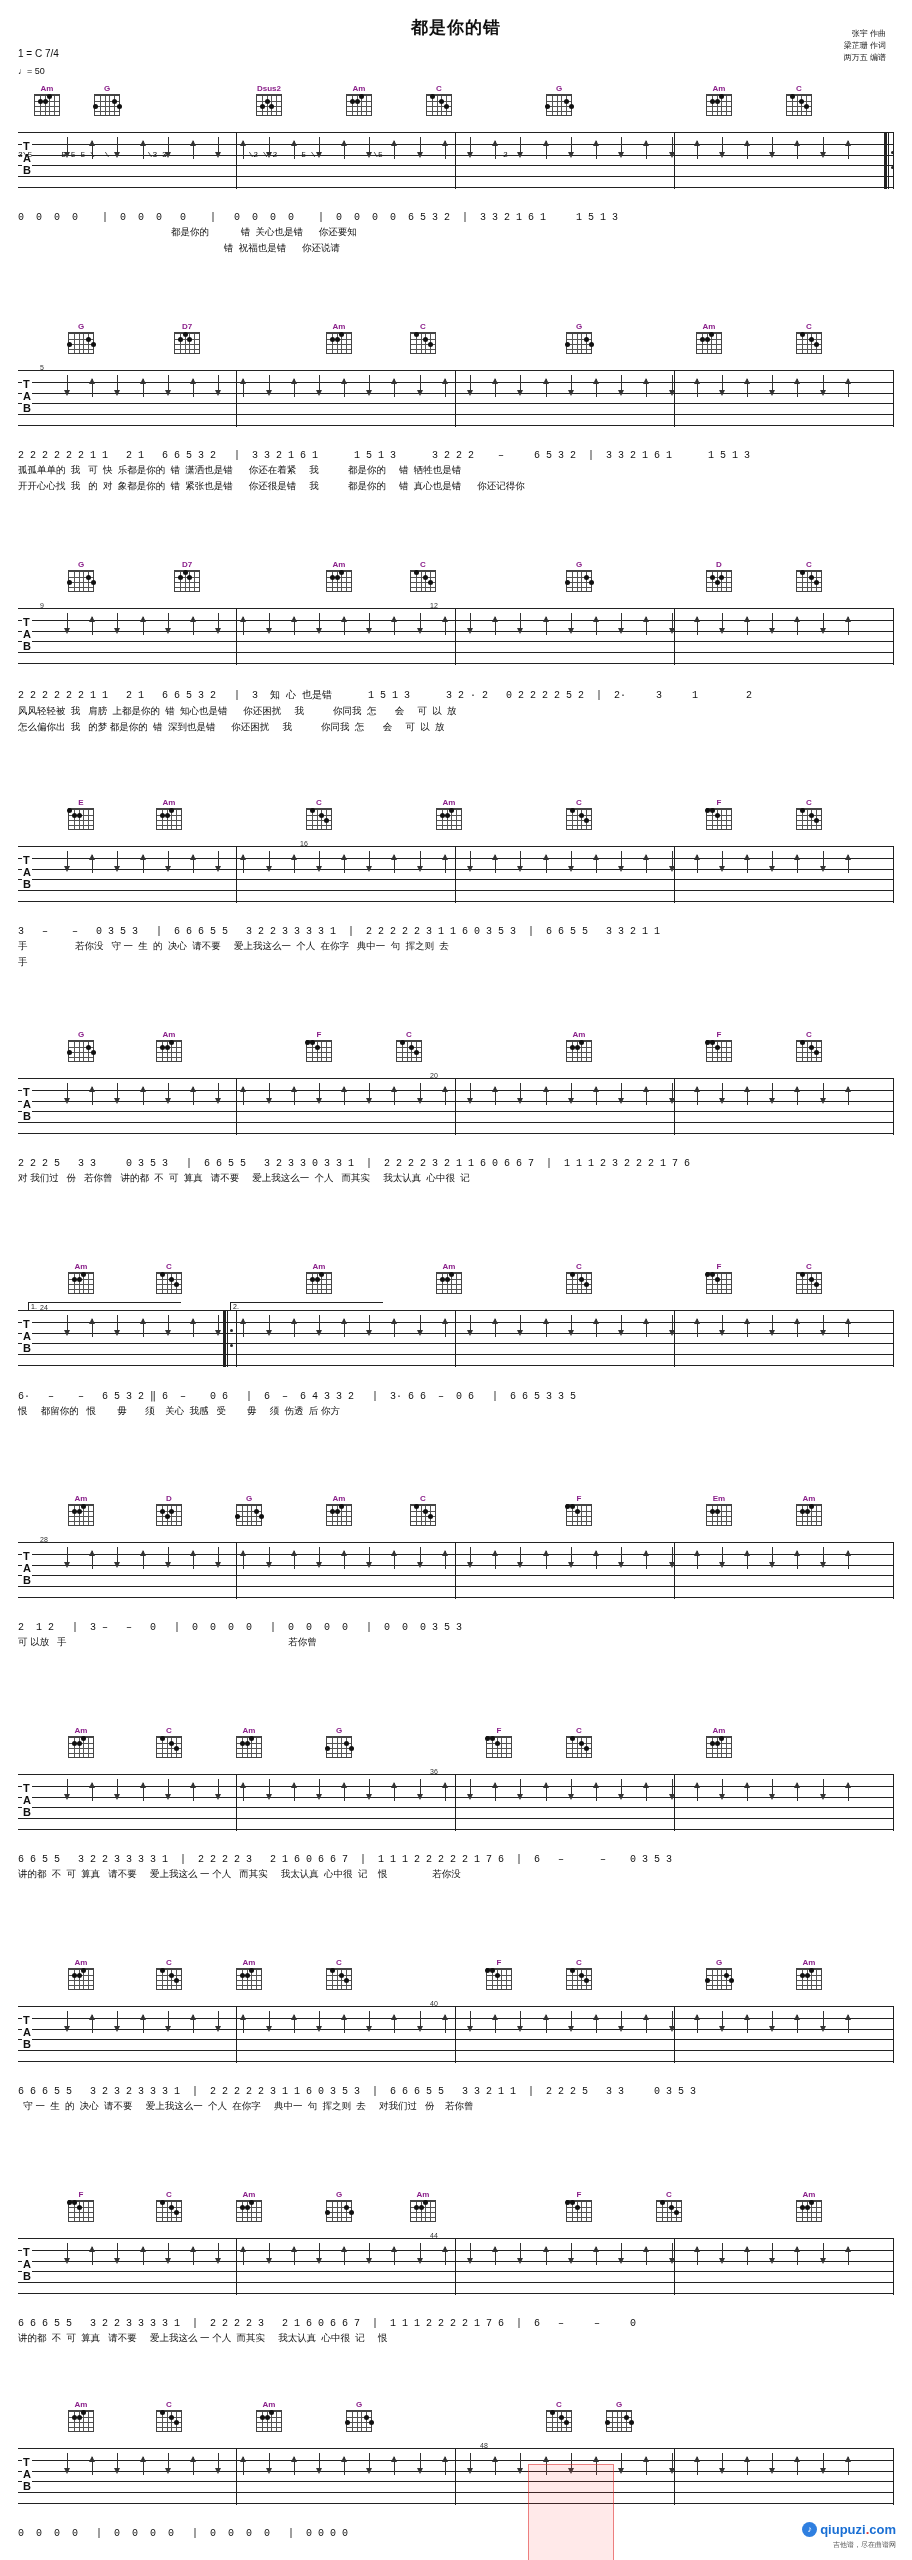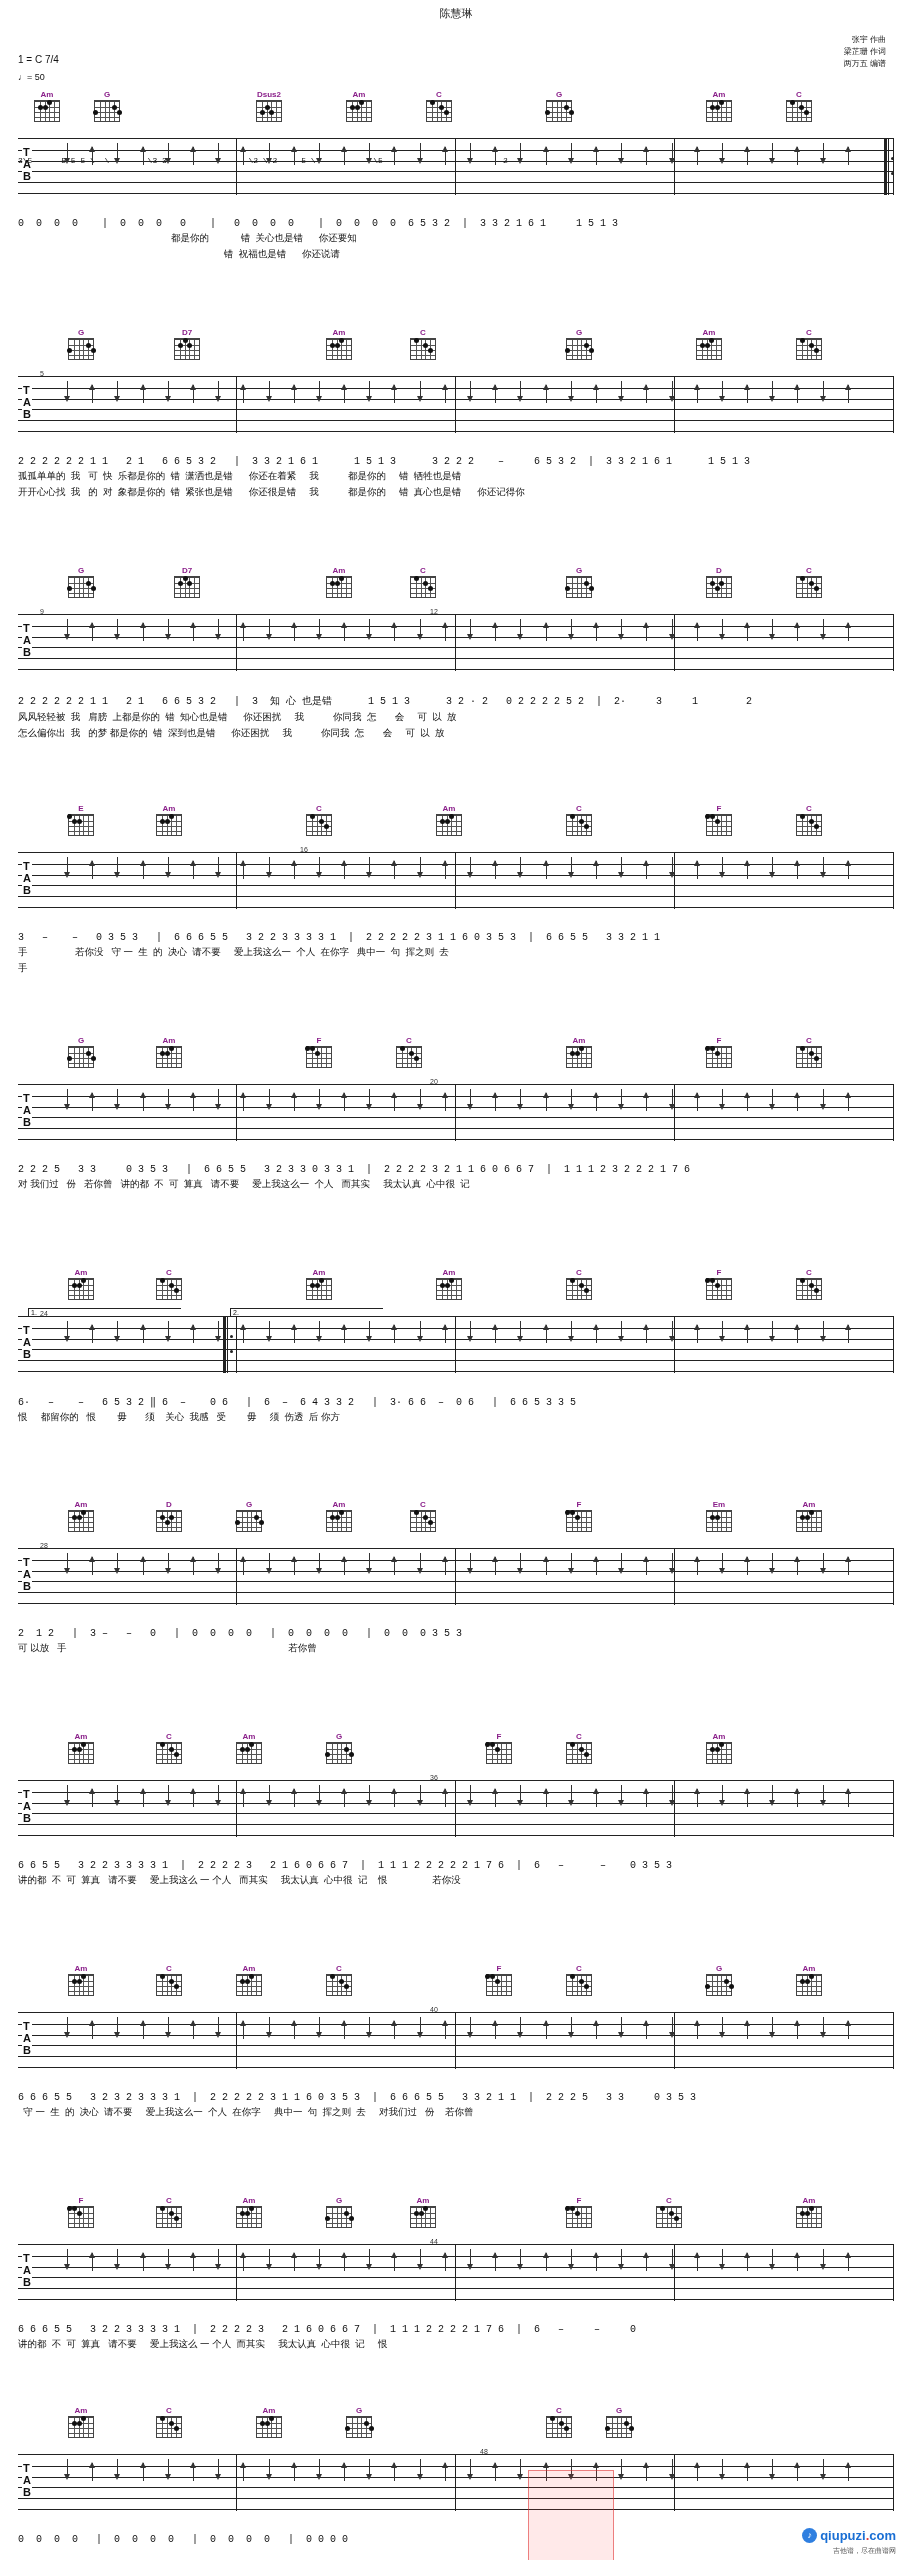--- a/index.html
+++ b/index.html
@@ -53,21 +53,21 @@
   .footer{position:absolute;right:16px;bottom:10px;text-align:right;}
   .logo{display:inline-block;font-size:13px;font-weight:bold;color:#1a6fd4;}
   .footnote{font-size:7px;color:#555;margin-top:2px;}
   .fcircle{display:inline-block;width:15px;height:15px;border-radius:50%;background:#2f7fe0;color:#fff;font-size:9px;line-height:15px;text-align:center;margin-right:3px;vertical-align:middle;}
 </style>
 </head>
 <body>
 
 <div class="page">
 
-  <div class="subtitle">陈慧琳</div>
+  <div class="title">都是你的错</div>
   <div class="keyline">1 = C 7/4</div>
   <div class="tempoline">♩= 50</div>
   <div class="credits">
     <div>张宇 作曲</div>
     <div>梁芷珊 作词</div>
     <div>两万五 编谱</div>
   </div>
 
   <div id="systems-root">
       <div class="system" style="top: 84px;">

